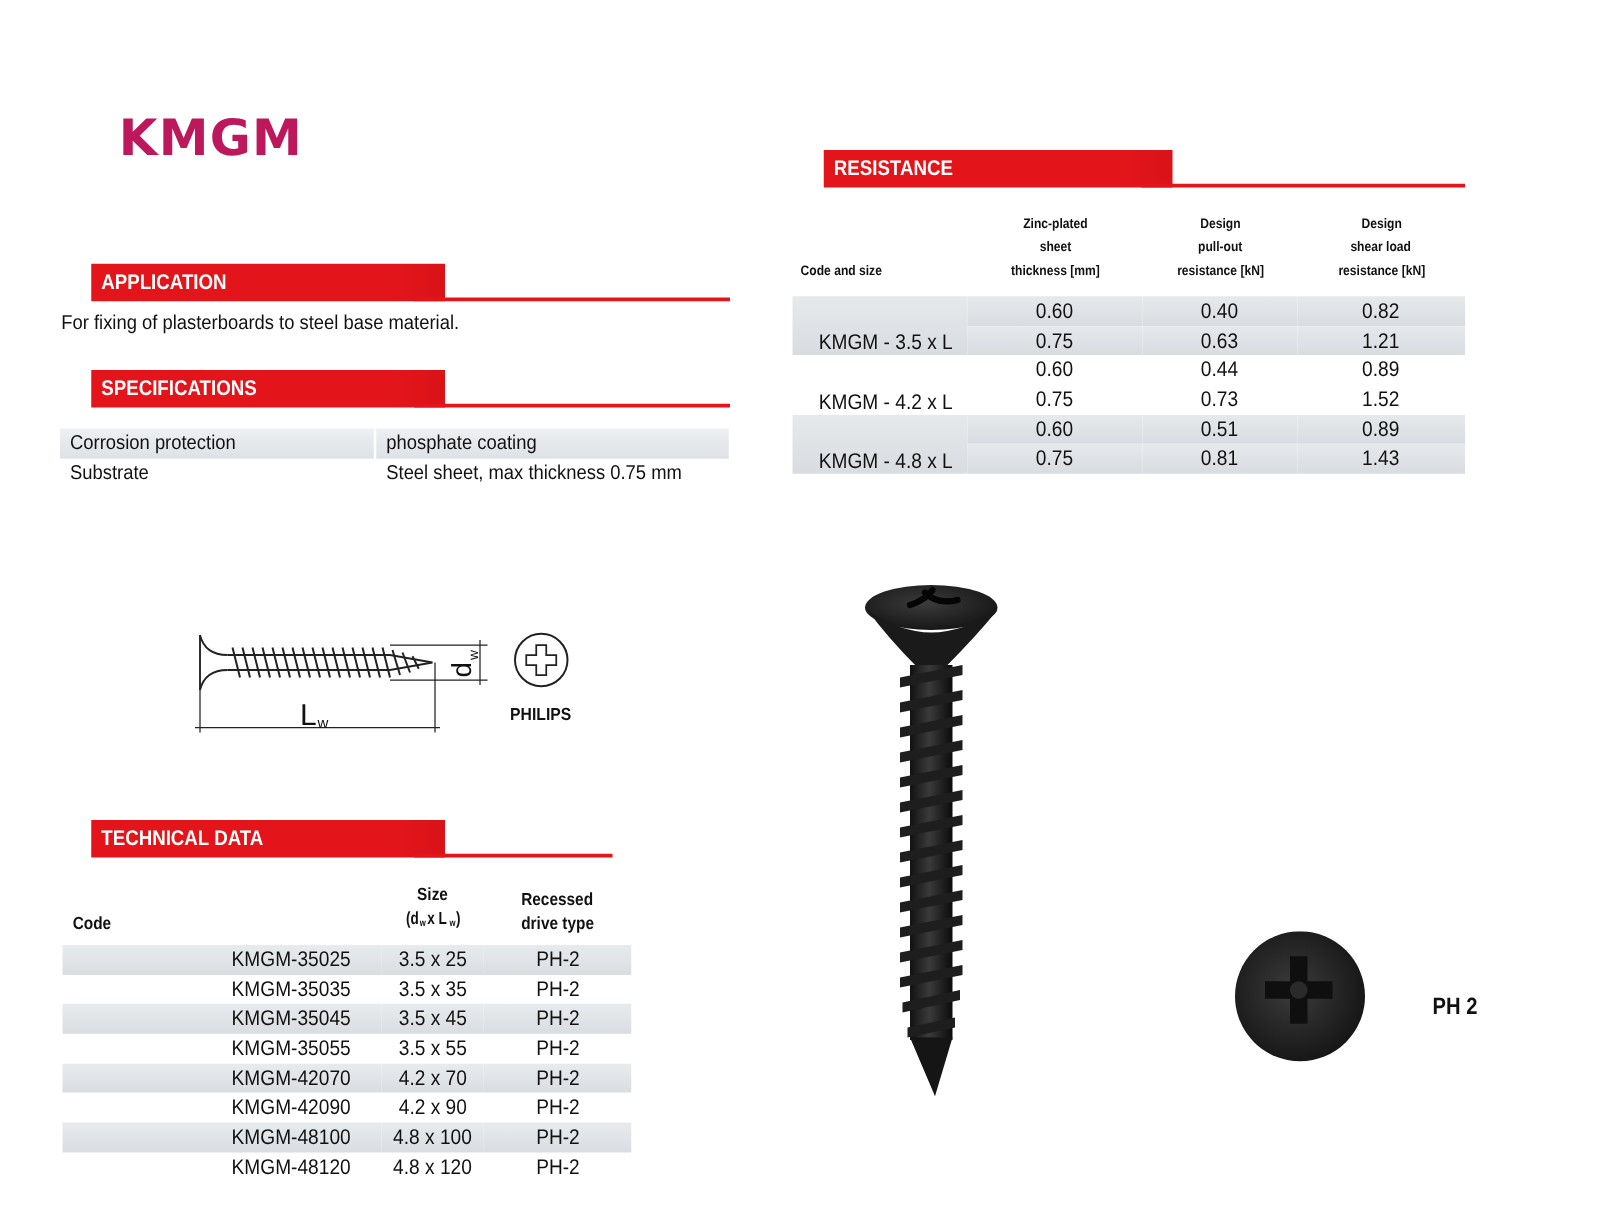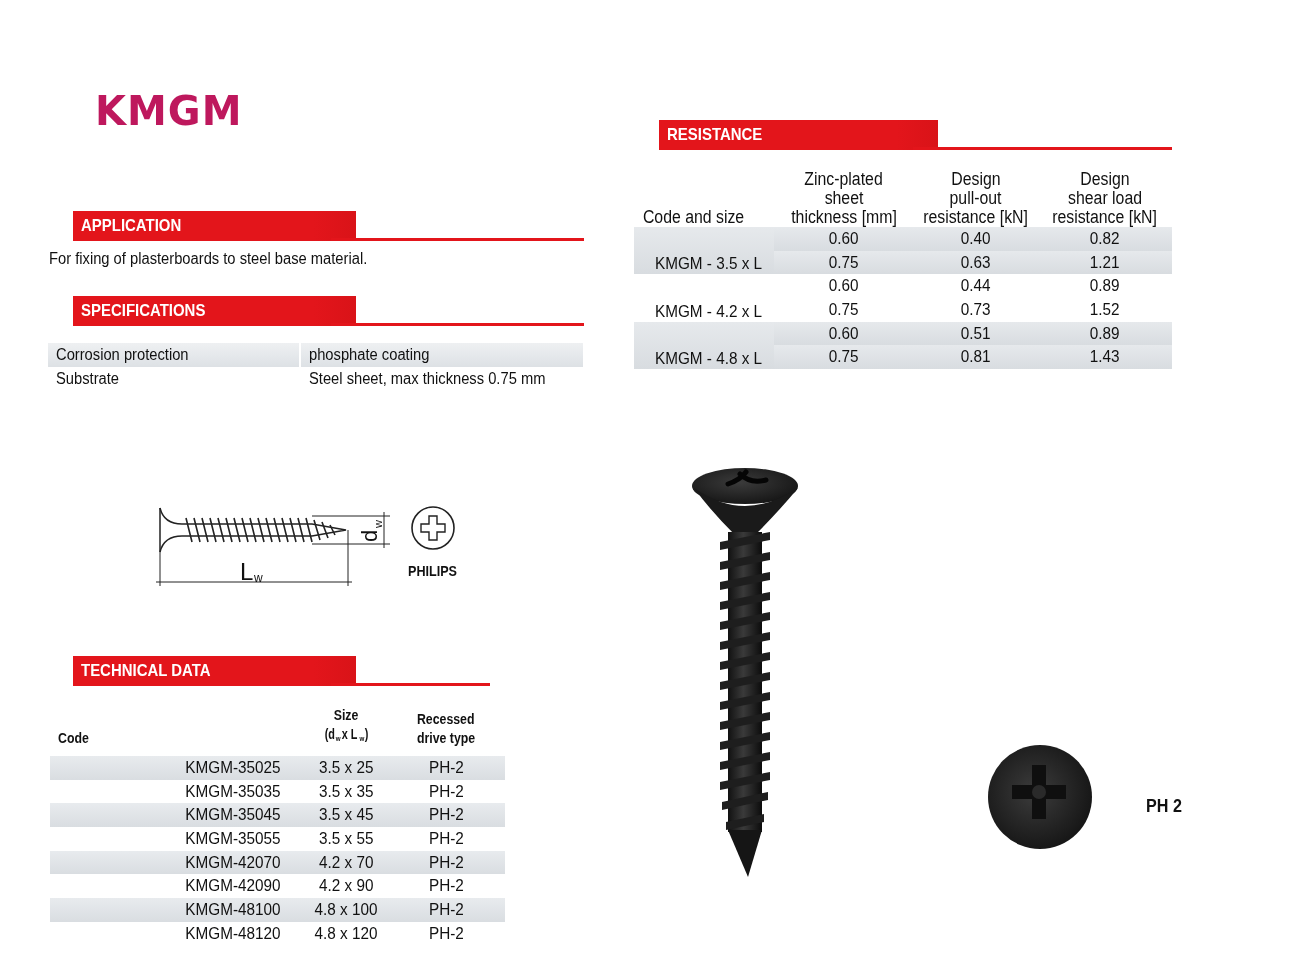--- a/index.html
+++ b/index.html
@@ -16,21 +16,21 @@
   .app-text { position: absolute; left: 49px; top: 250px; font-size: 16px; color: #111; transform: scaleX(0.92); transform-origin: left; }
 
   table { border-collapse: collapse; }
   .spec-table { position: absolute; left: 48px; top: 343px; width: 535px; font-size: 16px; }
   .spec-table td { height: 24px; padding: 0 8px; }
   .spec-table tr:nth-child(odd) td { background: linear-gradient(180deg,#eef0f2,#dde1e5); }
   .spec-table td:first-child { width: 252px; border-right: 2px solid #fff; }
   .spec-table td span { display: inline-block; transform: scaleX(0.92); transform-origin: left; }
 
   .res-table { position: absolute; left: 634px; top: 170px; width: 538px; font-size: 16px; }
-  .res-table th { font-weight: normal; font-size: 18px; line-height: 19px; vertical-align: bottom; }
+  .res-table th { font-weight: bold; font-size: 11px; line-height: 19px; vertical-align: bottom; padding-bottom: 10px; }
   .res-table th span { display: inline-block; transform: scaleX(0.88); }
   .res-table th.code { text-align: left; padding-left: 2px; }
   .res-table td { height: 23.7px; text-align: center; font-size: 17px; }
   .res-table td span { display: inline-block; transform: scaleX(0.9); }
   .res-table td.code { text-align: right; padding-left: 8px; vertical-align: bottom; }
   .res-table td.code span { transform-origin: left; }
   .res-table tbody.g0 td, .res-table tbody.g2 td { background: linear-gradient(180deg,#e6e9ec,#d8dce0); }
 
   .tech-table { position: absolute; left: 50px; top: 706px; width: 455px; font-size: 17px; }
   .tech-table th { font-weight: bold; font-size: 14px; line-height: 19px; vertical-align: bottom; padding-bottom: 8px; }

